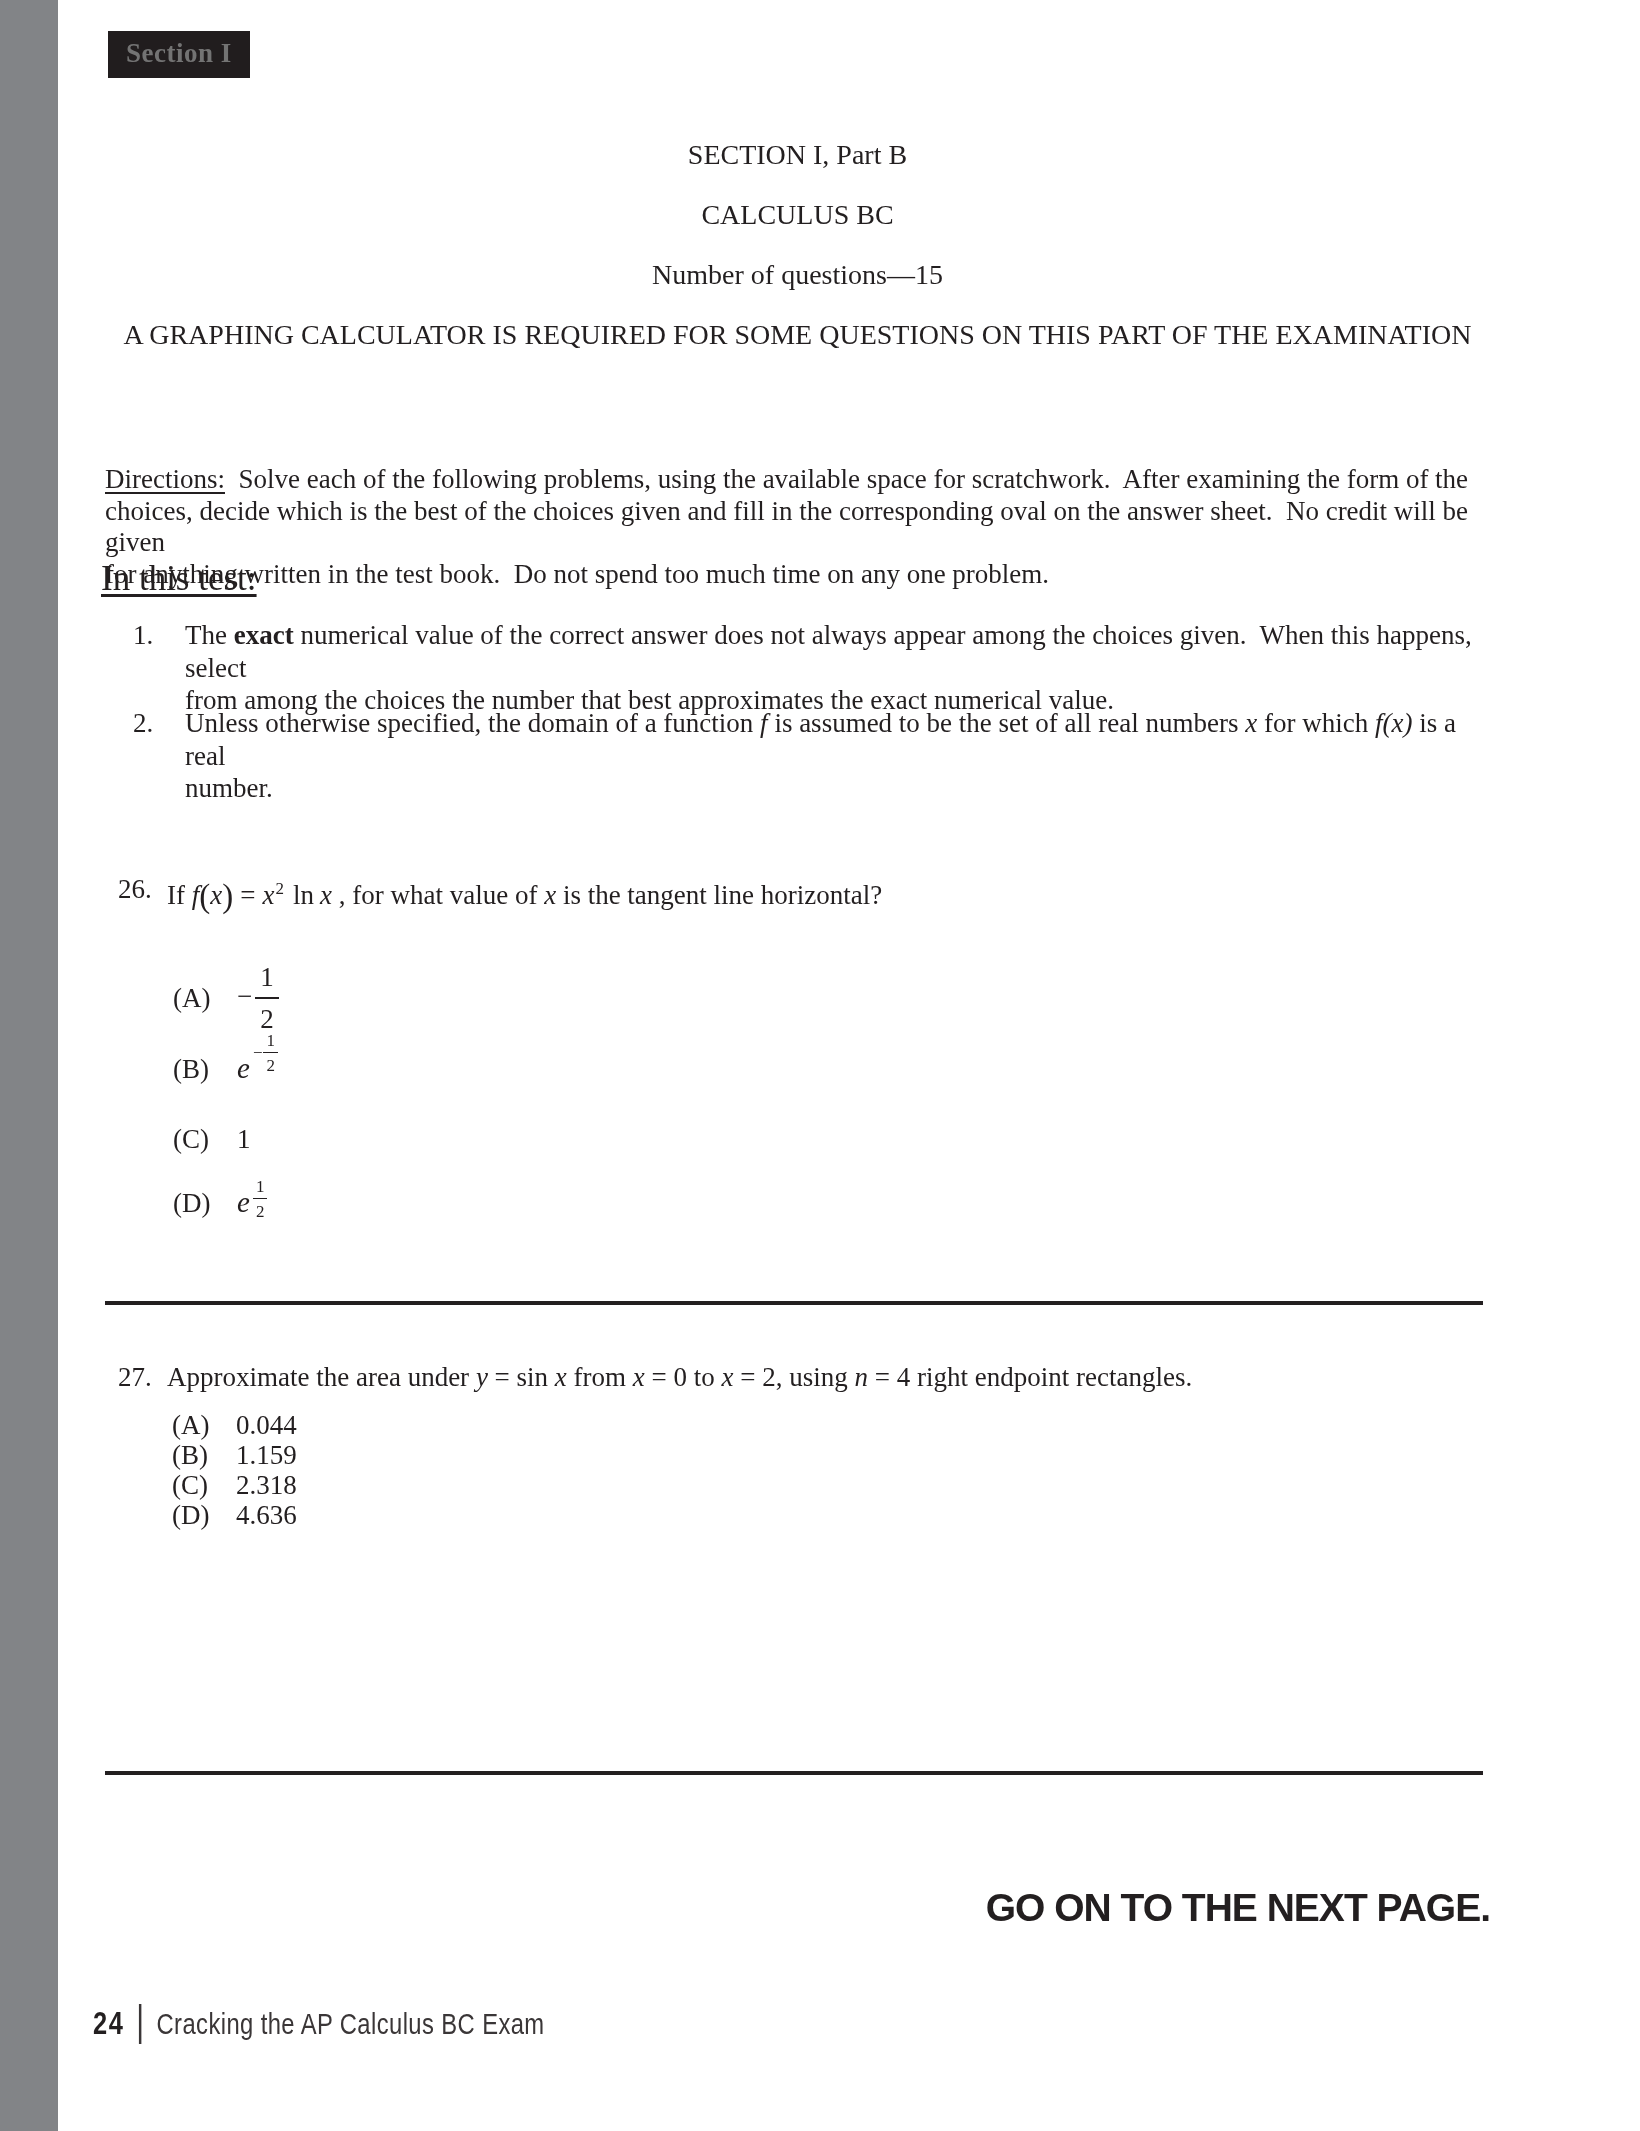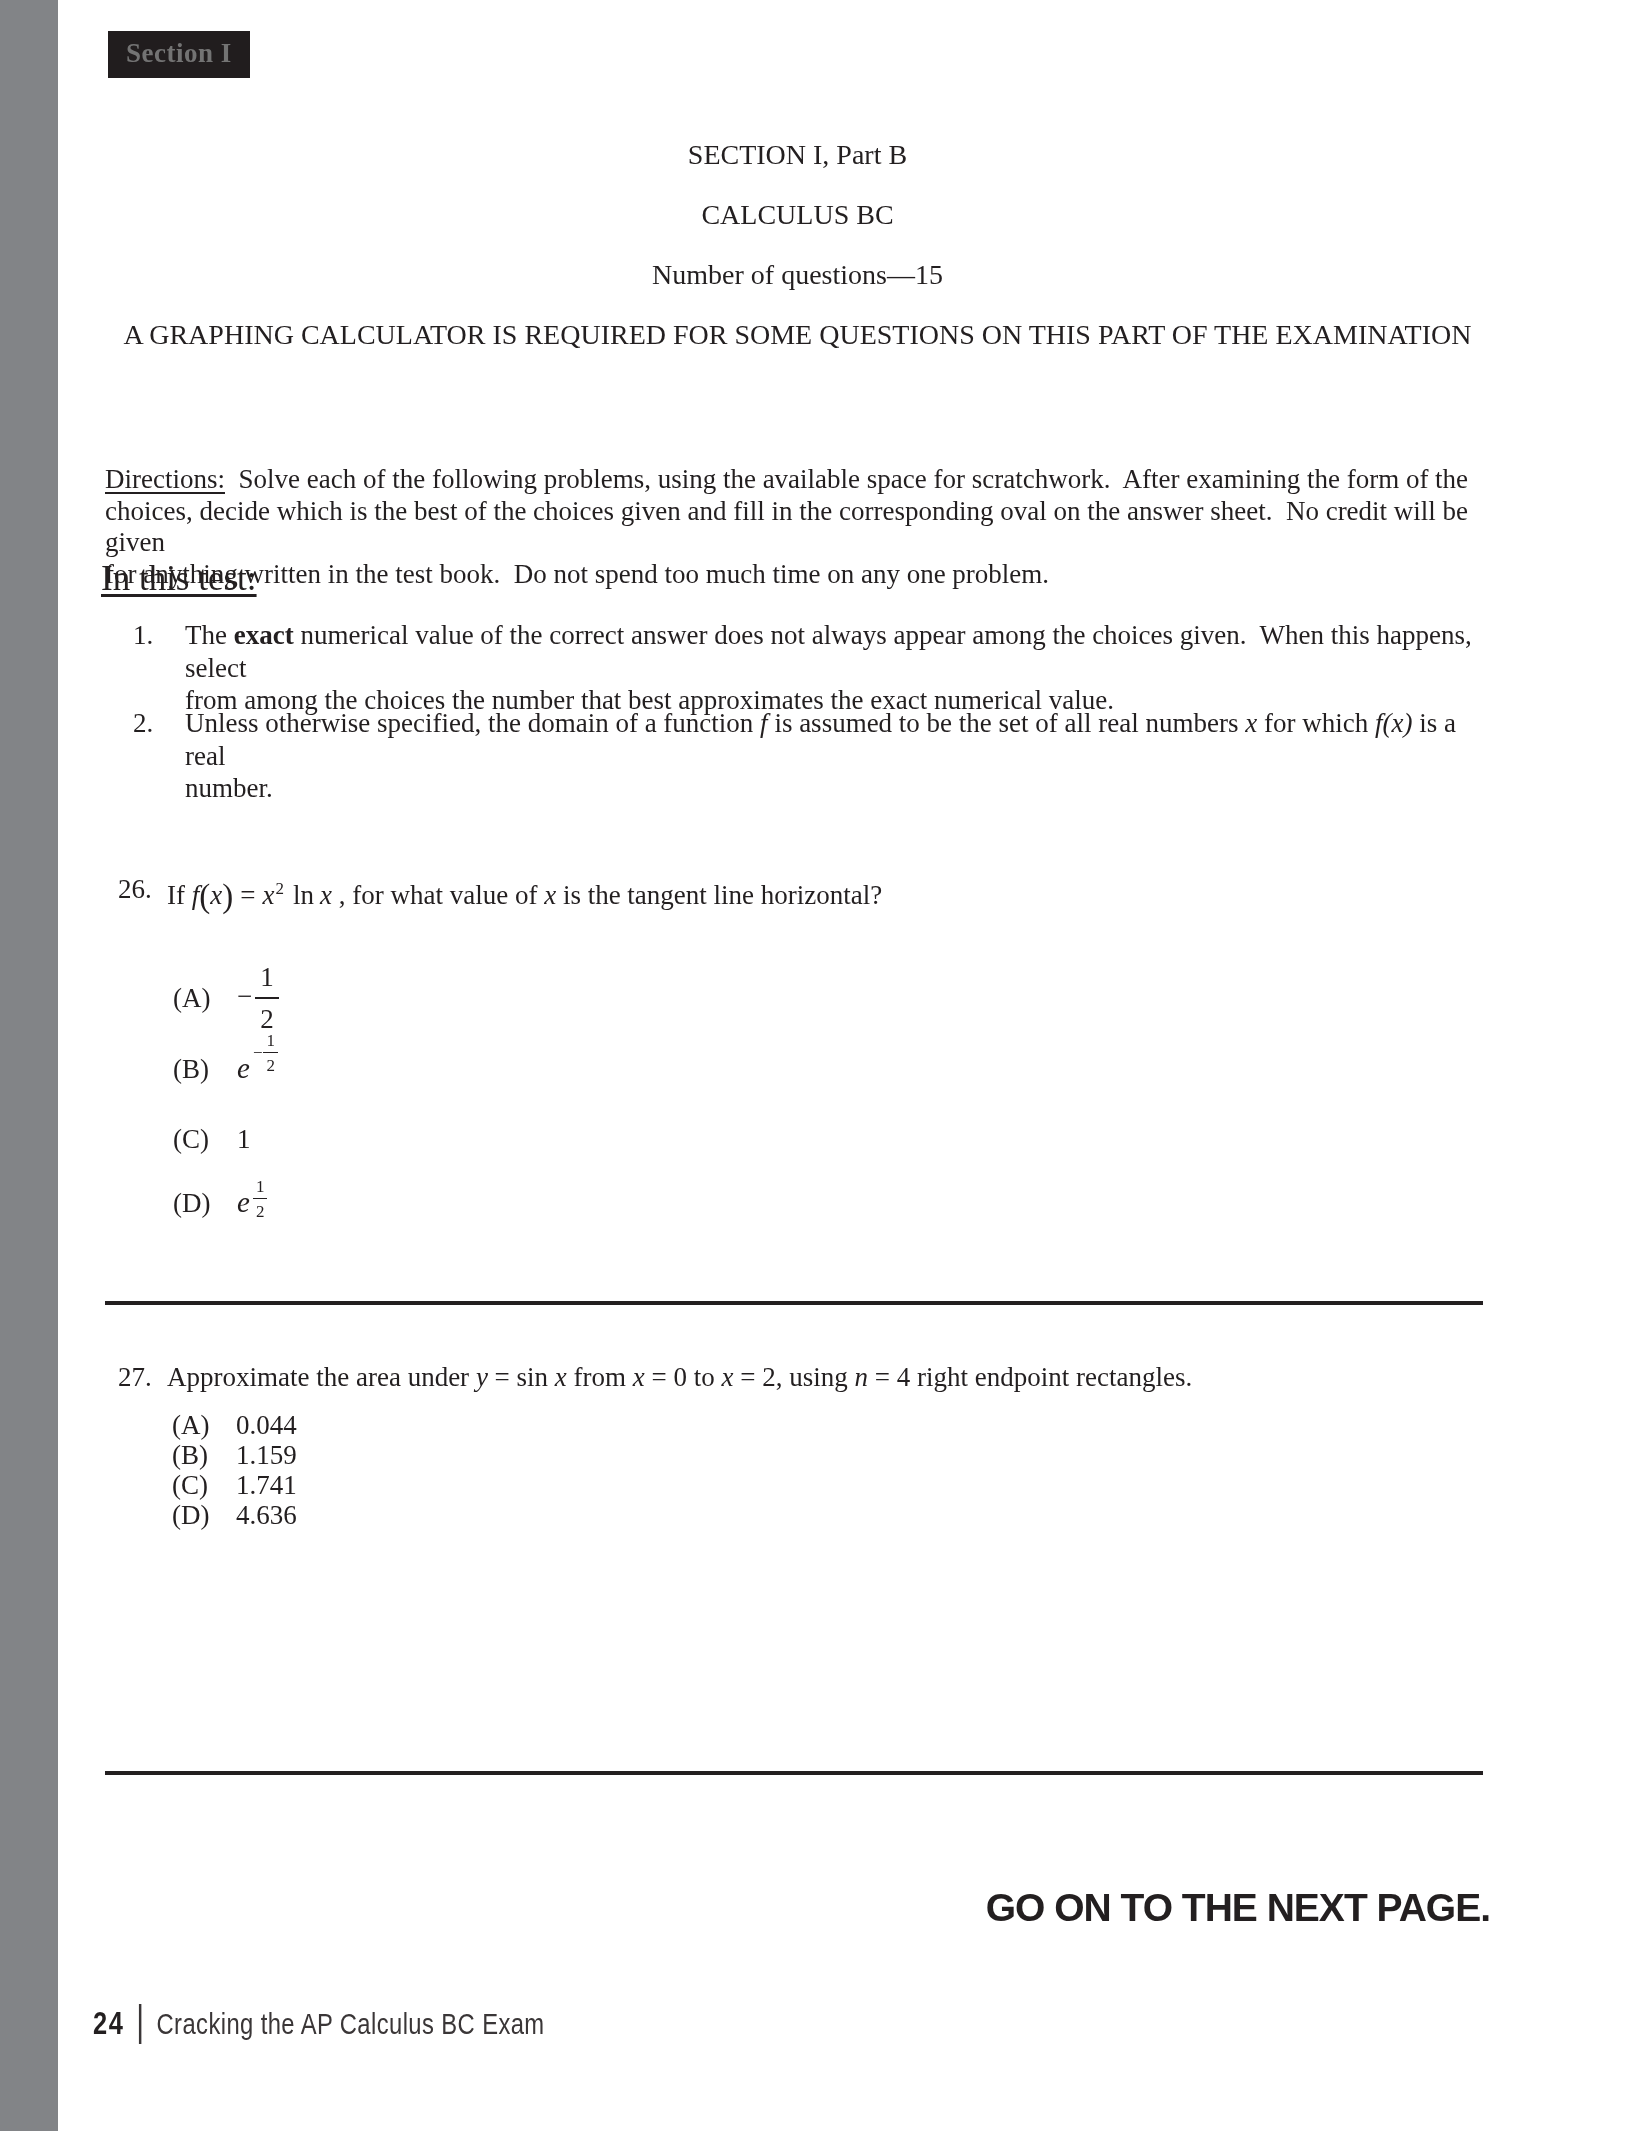--- a/index.html
+++ b/index.html
@@ -169,21 +169,21 @@
       <div class="choice">
           <span class="clabel">(A)</span>
           <span class="cval">0.044</span>
         </div>
       <div class="choice">
           <span class="clabel">(B)</span>
           <span class="cval">1.159</span>
         </div>
       <div class="choice">
           <span class="clabel">(C)</span>
-          <span class="cval">1.741</span>
+          <span class="cval">2.318</span>
         </div>
       <div class="choice">
           <span class="clabel">(D)</span>
           <span class="cval">4.636</span>
         </div>
     </div>
   </div>
 
   <div class="rule rule-2"></div>
 

